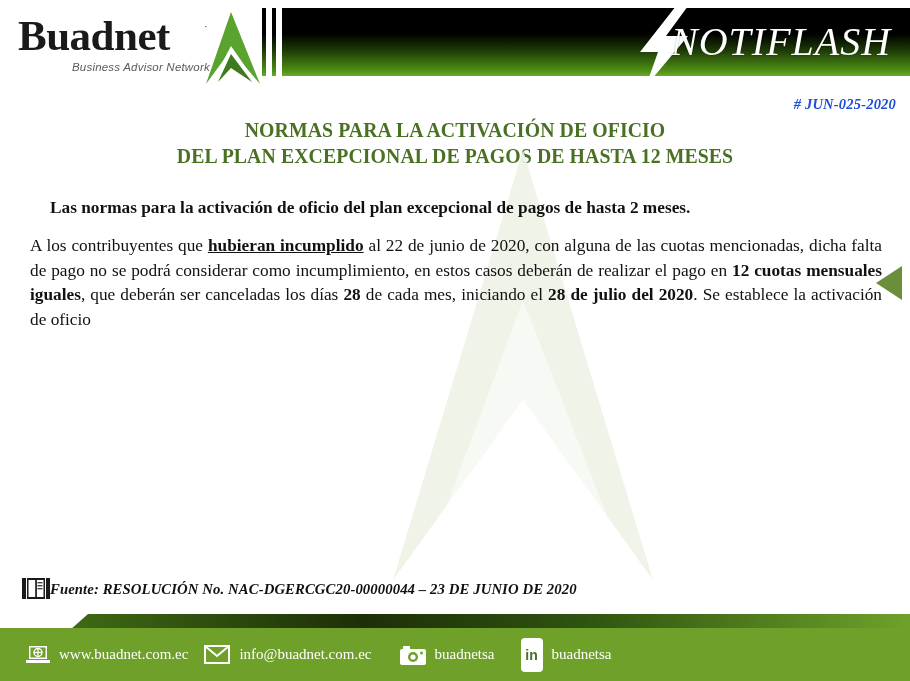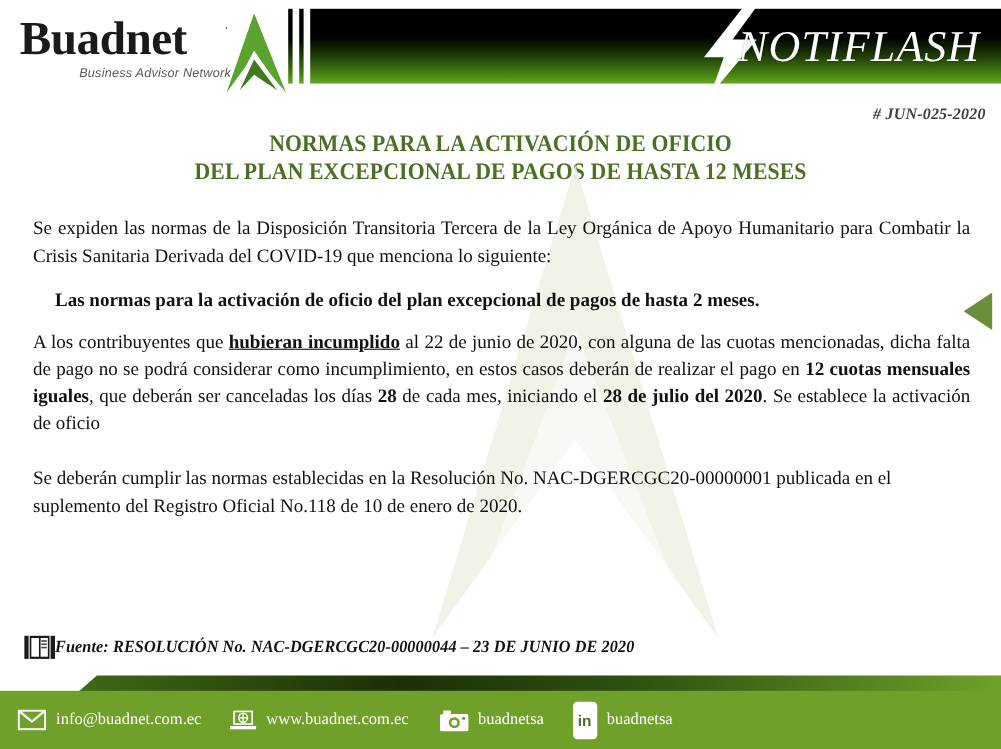--- a/index.html
+++ b/index.html
@@ -105,21 +105,21 @@
 
   
   #issue-number {
     position: absolute;
     right: 14px;
     top: 96px;
     font-family: "Liberation Serif", "DejaVu Serif", serif;
     font-style: italic;
     font-weight: bold;
     font-size: 14.5px;
-    color: #404040;
+    color: #1d4ed8;
     letter-spacing: 0.2px;
   }
 
   
   #doc-title {
     position: absolute;
     top: 117px;
     left: 0;
     width: 910px;
     text-align: center;
@@ -304,28 +304,26 @@
     <span class="tline">DEL PLAN EXCEPCIONAL DE PAGOS DE HASTA 12 MESES</span>
   </div>
 
   <svg id="watermark" viewBox="0 0 270 440" preserveAspectRatio="none">
     <polygon points="135,0 265,430 135,250 5,430" fill="#eef2e6"></polygon>
     <polygon points="135,150 240,420 135,300 35,420" fill="#ffffff" opacity="0.55"></polygon>
   </svg>
 
   <div id="body-area">
 
-    <p class="para" id="p-intro">Se expiden las normas de la Disposición Transitoria Tercera de la Ley Orgánica de Apoyo Humanitario para Combatir la Crisis Sanitaria Derivada del COVID-19 que menciona lo siguiente:</p>
 
     <p class="para" id="p-highlight">Las normas para la activación de oficio del plan excepcional de pagos de hasta 2 meses.</p>
 
     <p class="para" id="p-default"><span>A los contribuyentes que </span><u>hubieran incumplido</u><span> al 22 de junio de 2020, con alguna de las cuotas mencionadas, dicha falta de pago no se podrá considerar como incumplimiento, en estos casos deberán de  realizar el pago en </span><b>12 cuotas mensuales iguales</b><span>, que deberán ser canceladas los días </span><b>28</b><span> de cada mes, iniciando el </span><b>28 de julio del 2020</b><span>. Se establece la activación de oficio</span></p>
 
 
-    <p class="para" id="p-resolution">Se deberán cumplir las normas establecidas en la Resolución No. NAC-DGERCGC20-00000001 publicada en el suplemento del Registro Oficial No.118 de 10 de enero de 2020.</p>
   </div>
 
   <div id="callout-arrow"></div>
 
   <div id="source-line">
     <svg id="book-icon" viewBox="0 0 28 26">
       <rect x="0" y="2" width="4" height="21" fill="#1a1a1a"></rect>
       <rect x="24" y="2" width="4" height="21" fill="#1a1a1a"></rect>
       <rect x="5" y="2" width="18" height="21" fill="#1a1a1a"></rect>
       <rect x="6.5" y="4" width="7" height="17" fill="#ffffff"></rect>
@@ -345,40 +343,40 @@
         <stop offset="35%" stop-color="#1d2f07"></stop>
         <stop offset="62%" stop-color="#2f5510"></stop>
         <stop offset="100%" stop-color="#6fa12a"></stop>
       </linearGradient>
     </defs>
     <polygon points="70,18 88,2 910,2 910,18" fill="url(#stripeGrad)"></polygon>
   </svg>
 
   <div id="footer-bar">
 
-    <div class="contact" id="c-email">
-      <svg class="glyph" width="26" height="19" viewBox="0 0 26 19">
-        <rect x="1" y="1" width="24" height="17" fill="none" stroke="#ffffff" stroke-width="2"></rect>
-        <polyline points="1,1 13,11 25,1" fill="none" stroke="#ffffff" stroke-width="2"></polyline>
-      </svg>
-      <span class="ctext">info@buadnet.com.ec</span>
-    </div>
-
     <div class="contact" id="c-web">
       <svg class="glyph" width="24" height="20" viewBox="0 0 24 20">
         <rect x="3" y="1" width="18" height="13" fill="#ffffff"></rect>
         <rect x="4.5" y="2.5" width="15" height="10" fill="#6fa12a"></rect>
         <circle cx="12" cy="7.5" r="4" fill="none" stroke="#ffffff" stroke-width="1.4"></circle>
         <line x1="8" y1="7.5" x2="16" y2="7.5" stroke="#ffffff" stroke-width="1.2"></line>
         <line x1="12" y1="3.5" x2="12" y2="11.5" stroke="#ffffff" stroke-width="1.2"></line>
         <rect x="0" y="15" width="24" height="3" fill="#ffffff"></rect>
       </svg>
       <span class="ctext">www.buadnet.com.ec</span>
     </div>
 
+    <div class="contact" id="c-email">
+      <svg class="glyph" width="26" height="19" viewBox="0 0 26 19">
+        <rect x="1" y="1" width="24" height="17" fill="none" stroke="#ffffff" stroke-width="2"></rect>
+        <polyline points="1,1 13,11 25,1" fill="none" stroke="#ffffff" stroke-width="2"></polyline>
+      </svg>
+      <span class="ctext">info@buadnet.com.ec</span>
+    </div>
+
     <div class="contact" id="c-ig">
       <svg class="glyph" width="26" height="20" viewBox="0 0 26 20">
         <rect x="0" y="4" width="26" height="16" rx="2" fill="#ffffff"></rect>
         <rect x="3" y="1" width="7" height="4" rx="1" fill="#ffffff"></rect>
         <circle cx="13" cy="12" r="5" fill="#6fa12a"></circle>
         <circle cx="13" cy="12" r="2.6" fill="#ffffff"></circle>
         <circle cx="21.5" cy="8" r="1.5" fill="#6fa12a"></circle>
       </svg>
       <span class="ctext">buadnetsa</span>
     </div>

